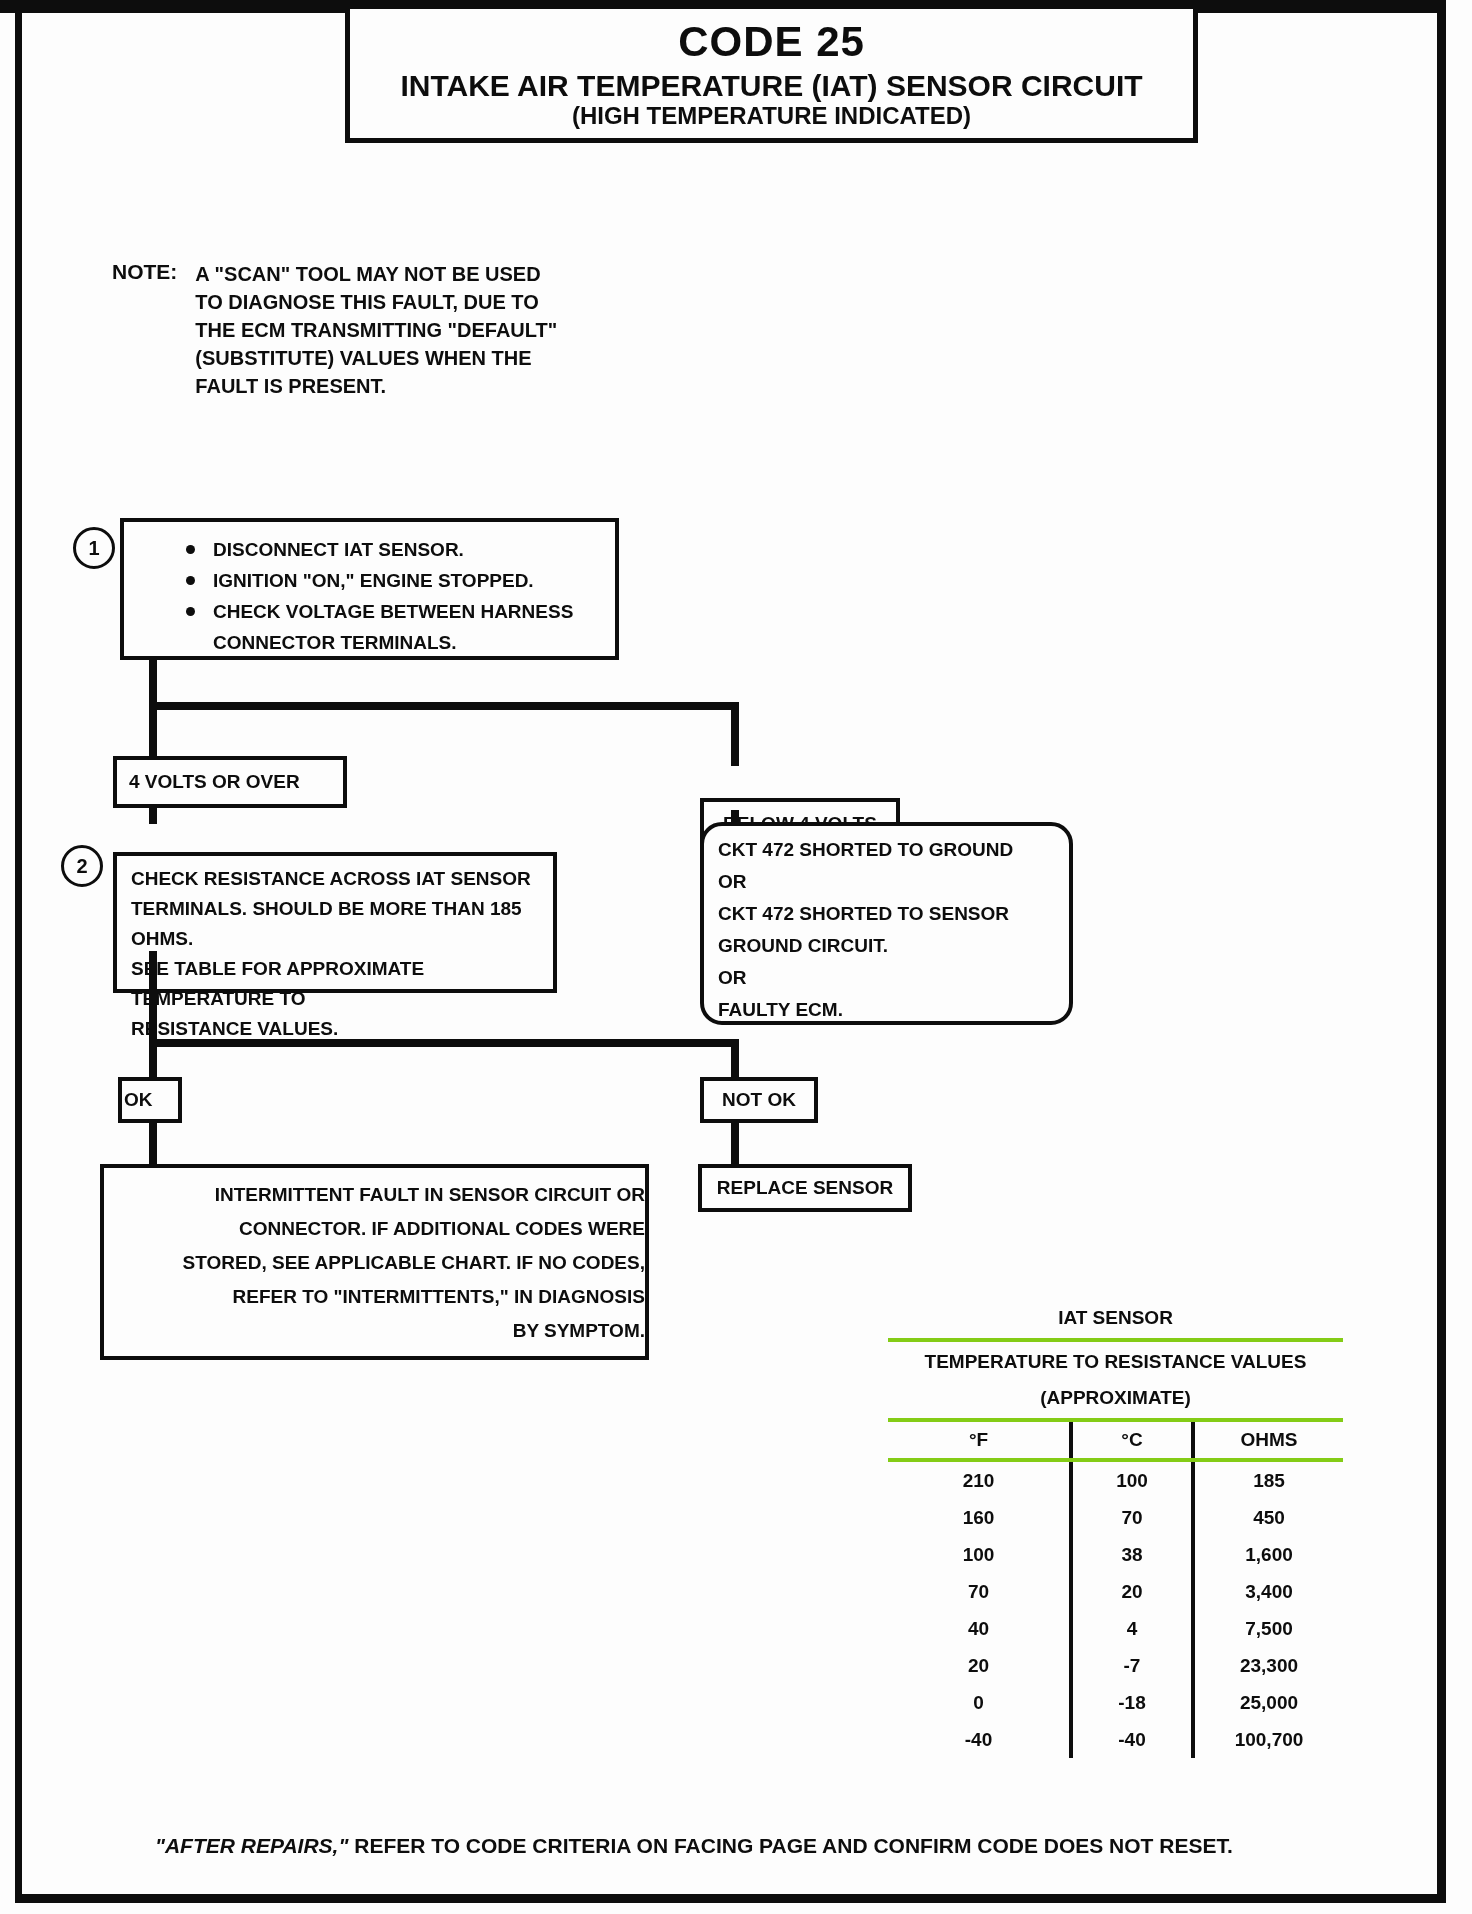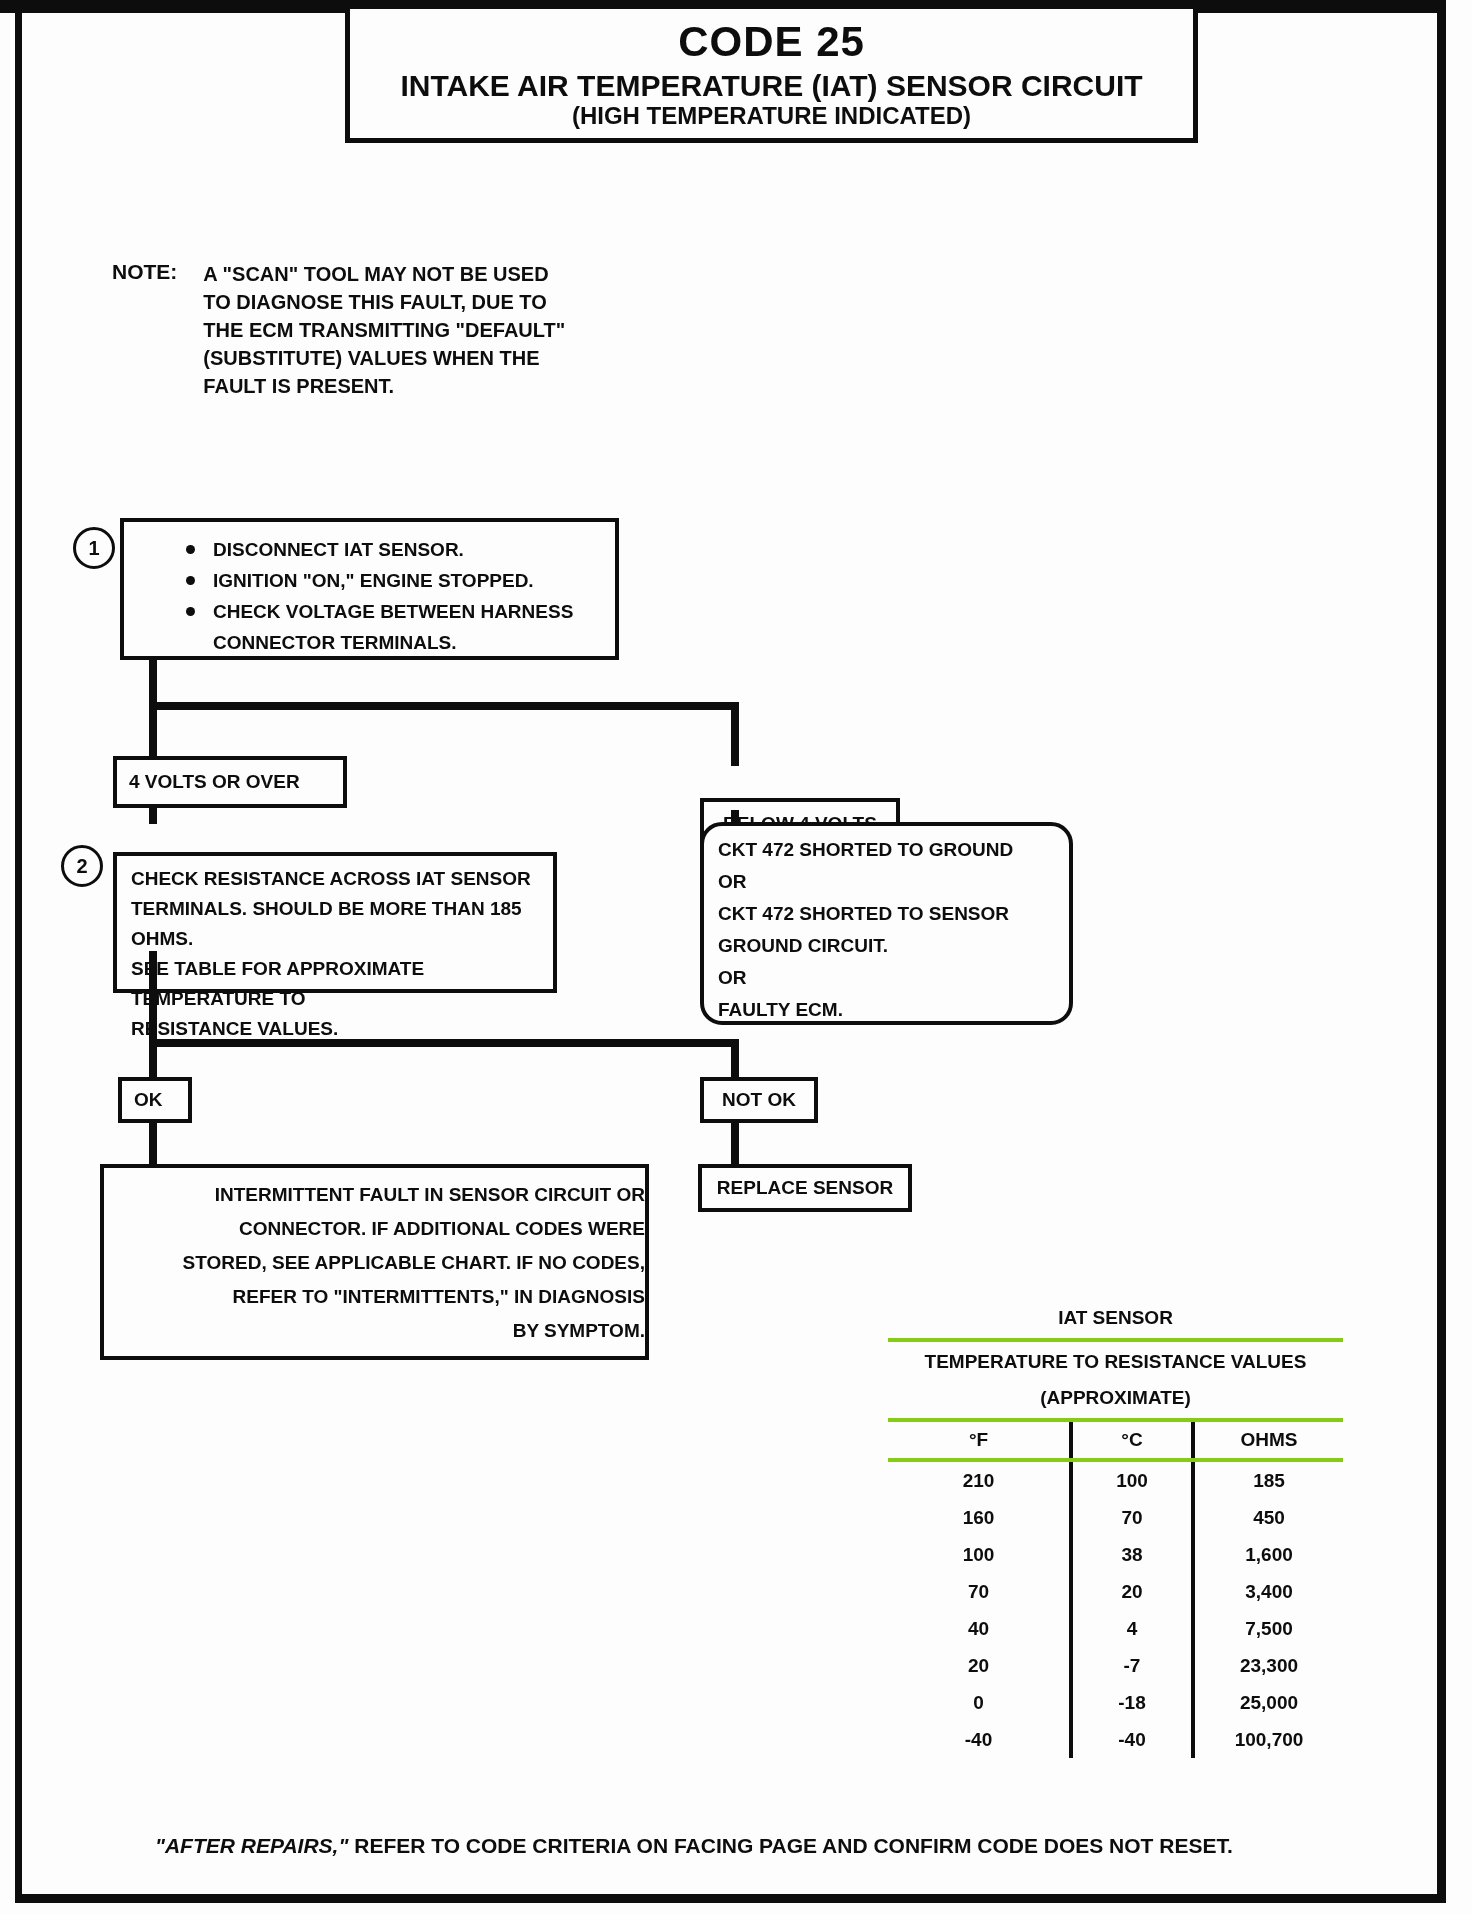--- a/index.html
+++ b/index.html
@@ -16,21 +16,21 @@
     position:absolute; left:345px; top:4px; width:843px; height:129px;
     border:5px solid #0d0d0d; background:#fdfdfd;
     display:flex; flex-direction:column; align-items:center; justify-content:center;
     text-align:center;
   }
   .title-main { font-size:42px; letter-spacing:1px; line-height:46px; }
   .title-sub  { font-size:30px; line-height:34px; margin-top:4px; letter-spacing:0px; }
   .title-sub2 { font-size:24px; line-height:26px; }
 
   .note-wrap { position:absolute; left:112px; top:260px; display:flex; }
-  .note-label { font-size:21px; margin-right:26px; }
+  .note-label { font-size:21px; margin-right:18px; }
   .note-text  { font-size:20px; line-height:28px; white-space:pre-line; }
 
   .num-circle {
     position:absolute; width:36px; height:36px; border:3px solid #0d0d0d;
     border-radius:50%; background:#fdfdfd;
     display:flex; align-items:center; justify-content:center; font-size:20px;
   }
   .fbox {
     position:absolute; border:4px solid #0d0d0d; background:#fdfdfd;
     font-size:19px;
@@ -121,21 +121,21 @@
 CKT 472 SHORTED TO SENSOR
 GROUND CIRCUIT.
 OR
 FAULTY ECM.</div>
 
   <div class="line" style="left:149px;top:951px;width:8px;height:96px;"></div>
   <div class="line" style="left:149px;top:1039px;width:590px;height:8px;"></div>
   <div class="line" style="left:149px;top:1039px;width:8px;height:42px;"></div>
   <div class="line" style="left:731px;top:1039px;width:8px;height:42px;"></div>
 
-  <div class="fbox" style="left:118px;top:1077px;width:54px;height:38px;display:flex;align-items:center;padding-left:12px;">OK</div>
+  <div class="fbox" style="left:118px;top:1077px;width:54px;height:38px;display:flex;align-items:center;padding-left:2px;">OK</div>
   <div class="fbox" style="left:700px;top:1077px;width:110px;height:38px;display:flex;align-items:center;justify-content:center;">NOT OK</div>
 
   <div class="line" style="left:149px;top:1121px;width:8px;height:47px;"></div>
   <div class="line" style="left:731px;top:1121px;width:8px;height:47px;"></div>
 
   <div class="fbox ml" style="left:100px;top:1164px;width:521px;height:178px;line-height:34px;padding:10px 0 0 20px;text-align:right;">INTERMITTENT FAULT IN SENSOR CIRCUIT OR
 CONNECTOR.  IF ADDITIONAL CODES WERE
 STORED, SEE APPLICABLE CHART.  IF NO CODES,
 REFER TO "INTERMITTENTS," IN DIAGNOSIS
 BY SYMPTOM.</div>

